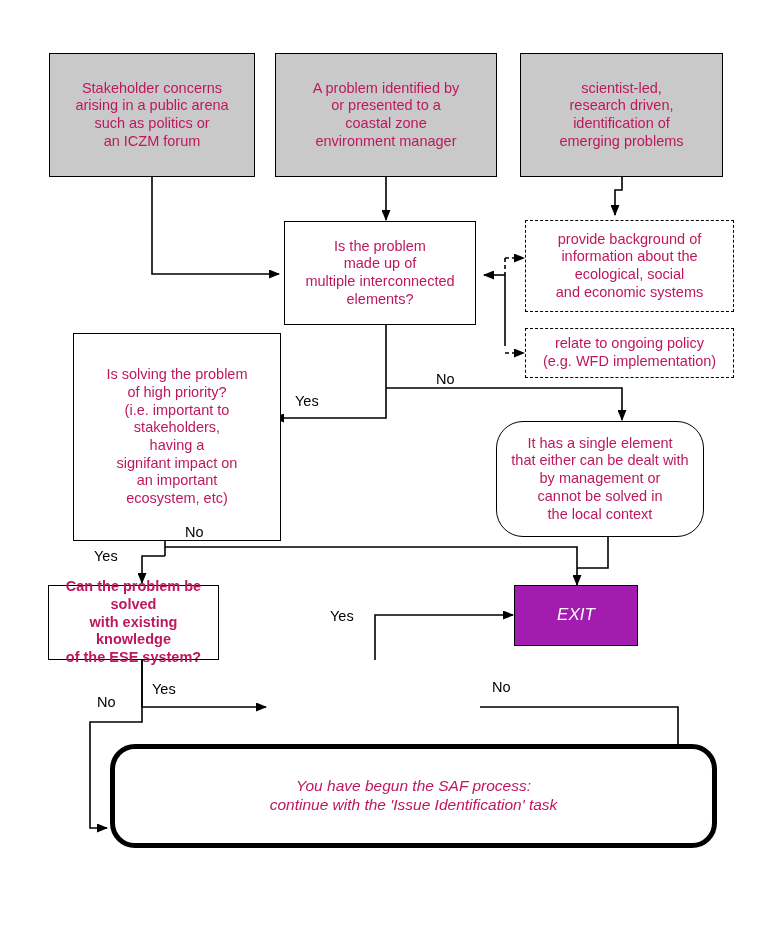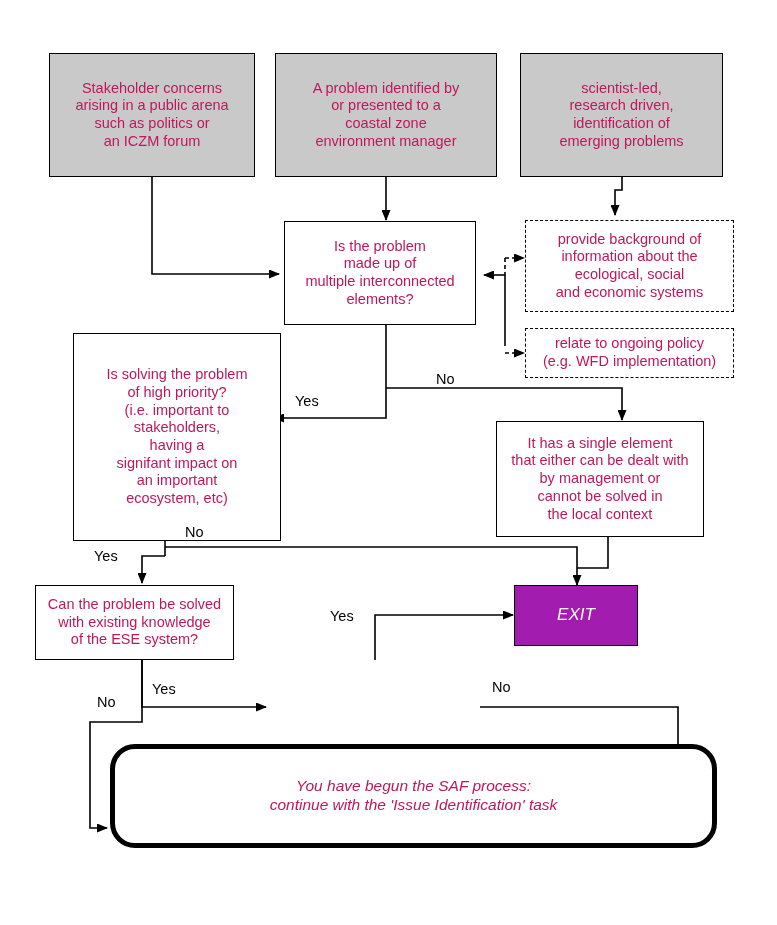--- a/index.html
+++ b/index.html
@@ -176,29 +176,29 @@
     <span class="txt">Is solving the problem
 of high priority?
 (i.e. important to
 stakeholders,
 having a
 signifant impact on
 an important
 ecosystem, etc)</span>
   </div>
 
-  <div class="node solid-white" style="left:496px; top:421px; width:208px; height:116px;">
+  <div class="node solid-white" style="left:496px; top:421px; width:208px; height:116px;border-radius:27px;">
     <span class="txt">It has a single element
 that either can be dealt with
 by management or
 cannot be solved in
 the local context</span>
   </div>
 
-  <div class="node solid-white" style="left:35px; top:585px; width:199px; height:75px;">
+  <div class="node solid-white" style="left:48px; top:585px; width:171px; height:75px;font-weight:bold;">
     <span class="txt">Can the problem be solved
 with existing knowledge
 of the ESE system?</span>
   </div>
 
 
   <div class="node dark" style="left:514px; top:585px; width:124px; height:61px;">
     <span class="txt">EXIT</span>
   </div>
 

